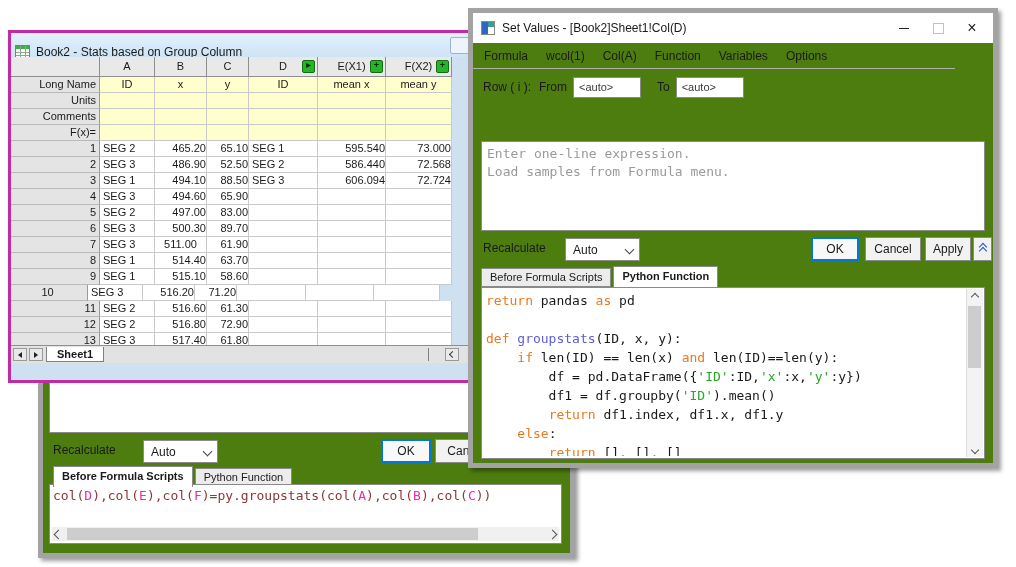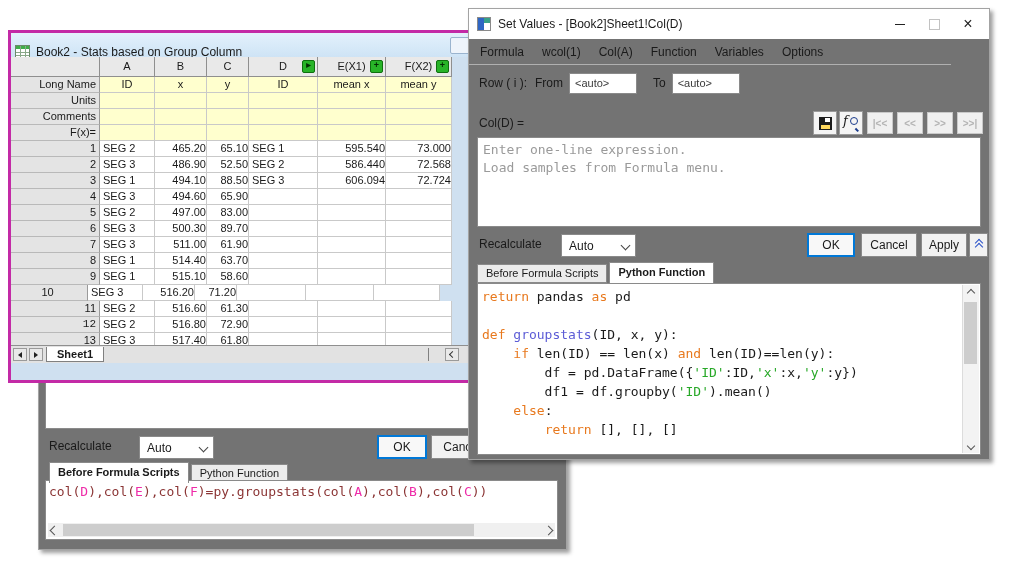--- a/index.html
+++ b/index.html
@@ -3,21 +3,21 @@
 <meta charset="utf-8">
 <style>
   html,body{margin:0;padding:0}
   body{width:1016px;height:567px;position:relative;background:#fff;overflow:hidden;
        font-family:"Liberation Sans",sans-serif;color:#1a1a1a;}
 
   
   .chv{width:6px;height:6px;border-right:1.5px solid #555;border-bottom:1.5px solid #555;display:inline-block}
   .chv.up{transform:rotate(-135deg)} .chv.down{transform:rotate(45deg)}
   .chv.left{transform:rotate(135deg)} .chv.right{transform:rotate(-45deg)}
-  .dlg{position:absolute;background:#737373;border:1px solid #a3a3a3;box-shadow:3px 3px 4px rgba(0,0,0,.38)}
+  .dlg{position:absolute;background:#4d7c0f;border:5px solid #a3a3a3;box-shadow:3px 3px 4px rgba(0,0,0,.38)}
 
   
   #sd{left:38px;top:358px;width:527px;height:190px;z-index:1}
   #sd-text{position:absolute;left:6px;top:8px;width:511px;height:60px;background:#fff;border:1px solid #8a8a8a}
   #sd-recalc{position:absolute;left:0;right:0;top:74px;height:26px}
   #sd-recalc .lbl{position:absolute;left:10px;top:6px;font-size:12px}
   #sd .dd{position:absolute;left:100px;top:3px}
   #sd-ok{position:absolute;left:338px;top:2px;width:46px}
   #sd-cancel{position:absolute;left:392px;top:2px;width:60px}
   #sd-tabs{position:absolute;left:10px;top:104px}
@@ -269,21 +269,21 @@
           <div class="c al" style="width: 55px;">SEG 3</div>
           <div class="c ar" style="width: 52px;">500.30</div>
           <div class="c ar" style="width: 42px;">89.70</div>
           <div class="c al" style="width: 69px;"></div>
           <div class="c ar" style="width: 68px;"></div>
           <div class="c ar" style="width: 66px;"></div>
         </div>
         <div class="wrow h16">
           <div class="c rh" style="width: 89px;">7</div>
           <div class="c al" style="width: 55px;">SEG 3</div>
-          <div class="c ar" style="width: 52px;">511.00</div>
+          <div class="c ar" style="width: 52px; text-align: center;">511.00</div>
           <div class="c ar" style="width: 42px;">61.90</div>
           <div class="c al" style="width: 69px;"></div>
           <div class="c ar" style="width: 68px;"></div>
           <div class="c ar" style="width: 66px;"></div>
         </div>
         <div class="wrow h16">
           <div class="c rh" style="width: 89px;">8</div>
           <div class="c al" style="width: 55px;">SEG 1</div>
           <div class="c ar" style="width: 52px;">514.40</div>
           <div class="c ar" style="width: 42px;">63.70</div>
@@ -312,21 +312,21 @@
         <div class="wrow h16">
           <div class="c rh" style="width: 89px;">11</div>
           <div class="c al" style="width: 55px;">SEG 2</div>
           <div class="c ar" style="width: 52px;">516.60</div>
           <div class="c ar" style="width: 42px;">61.30</div>
           <div class="c al" style="width: 69px;"></div>
           <div class="c ar" style="width: 68px;"></div>
           <div class="c ar" style="width: 66px;"></div>
         </div>
         <div class="wrow h16">
-          <div class="c rh" style="width: 89px; font-family: Liberation Mono, monospace;">12</div>
+          <div class="c rh" style="width: 89px;">12</div>
           <div class="c al" style="width: 55px;">SEG 2</div>
           <div class="c ar" style="width: 52px;">516.80</div>
           <div class="c ar" style="width: 42px;">72.90</div>
           <div class="c al" style="width: 69px;"></div>
           <div class="c ar" style="width: 68px;"></div>
           <div class="c ar" style="width: 66px;"></div>
         </div>
         <div class="wrow h16">
           <div class="c rh" style="width: 89px;">13</div>
           <div class="c al" style="width: 55px;">SEG 3</div>
@@ -387,42 +387,20 @@
       <div class="menu-item">Options</div>
     </div>
   <div id="svd-sep"></div>
   <div id="row-line">
     <span class="lbl">Row ( i ):</span>
     <span class="lbl" style="margin-left:8px">From</span>
     <input class="fld" value="&lt;auto&gt;" style="">
     <span class="lbl">To</span>
     <input class="fld" value="&lt;auto&gt;" style="">
   </div>
-  <div id="col-line">
-    <span class="lbl">Col(D) =</span>
-    <span class="tool-btn" id="btn-save">
-      <span class="floppy">
-          <span class="shutter"></span>
-          <span class="label"></span>
-        </span>
-    </span>
-    <span class="tool-btn" id="btn-fx">
-      <span class="fx-wrap">
-        <span class="fx-f">f</span>
-          <span class="fx-mag"></span>
-          <span class="fx-handle"></span>
-      </span>
-    </span>
-    <div id="nav-buttons">
-        <div class="nav-btn">|&lt;&lt;</div>
-        <div class="nav-btn">&lt;&lt;</div>
-        <div class="nav-btn">&gt;&gt;</div>
-        <div class="nav-btn">&gt;&gt;|</div>
-      </div>
-  </div>
   <div id="expr">
     <div id="ph">
         <div>Enter one-line expression.</div>
         <div>Load samples from Formula menu.</div>
       </div>
   </div>
   <div id="sv-recalc">
     <span class="lbl">Recalculate</span>
     <div class="dd">
       <span>Auto</span>
@@ -441,20 +419,21 @@
       <div class="tab active">Python Function</div>
     </div>
   <div id="code-panel">
     <div id="code-lines">
         <div class="code-line"><span class="seg-k">return</span><span class="seg-p"> pandas </span><span class="seg-k">as</span><span class="seg-p"> pd</span></div>
         <div class="code-line">&nbsp;</div>
         <div class="code-line"><span class="seg-k">def</span><span class="seg-p"> </span><span class="seg-n">groupstats</span><span class="seg-p">(ID, x, y):</span></div>
         <div class="code-line"><span class="seg-p">    </span><span class="seg-k">if</span><span class="seg-p"> len(ID) == len(x) </span><span class="seg-k">and</span><span class="seg-p"> len(ID)==len(y):</span></div>
         <div class="code-line"><span class="seg-p">        df = pd.DataFrame({</span><span class="seg-s">'ID'</span><span class="seg-p">:ID,</span><span class="seg-s">'x'</span><span class="seg-p">:x,</span><span class="seg-s">'y'</span><span class="seg-p">:y})</span></div>
         <div class="code-line"><span class="seg-p">        df1 = df.groupby(</span><span class="seg-s">'ID'</span><span class="seg-p">).mean()</span></div>
+        <div class="code-line"><span class="seg-p">        </span><span class="seg-k">return</span><span class="seg-p"> df1.index, df1.x, df1.y</span></div>
         <div class="code-line"><span class="seg-p">    </span><span class="seg-k">else</span><span class="seg-p">:</span></div>
         <div class="code-line"><span class="seg-p">        </span><span class="seg-k">return</span><span class="seg-p"> [], [], []</span></div>
       </div>
     <div id="code-vscroll">
       <span class="vs-btn" id="vs-up">
           <i class="chv up" style="width:5px;height:5px"></i>
         </span>
       <div id="vs-thumb"></div>
       <span class="vs-btn" id="vs-down">
           <i class="chv down" style="width:5px;height:5px"></i>

